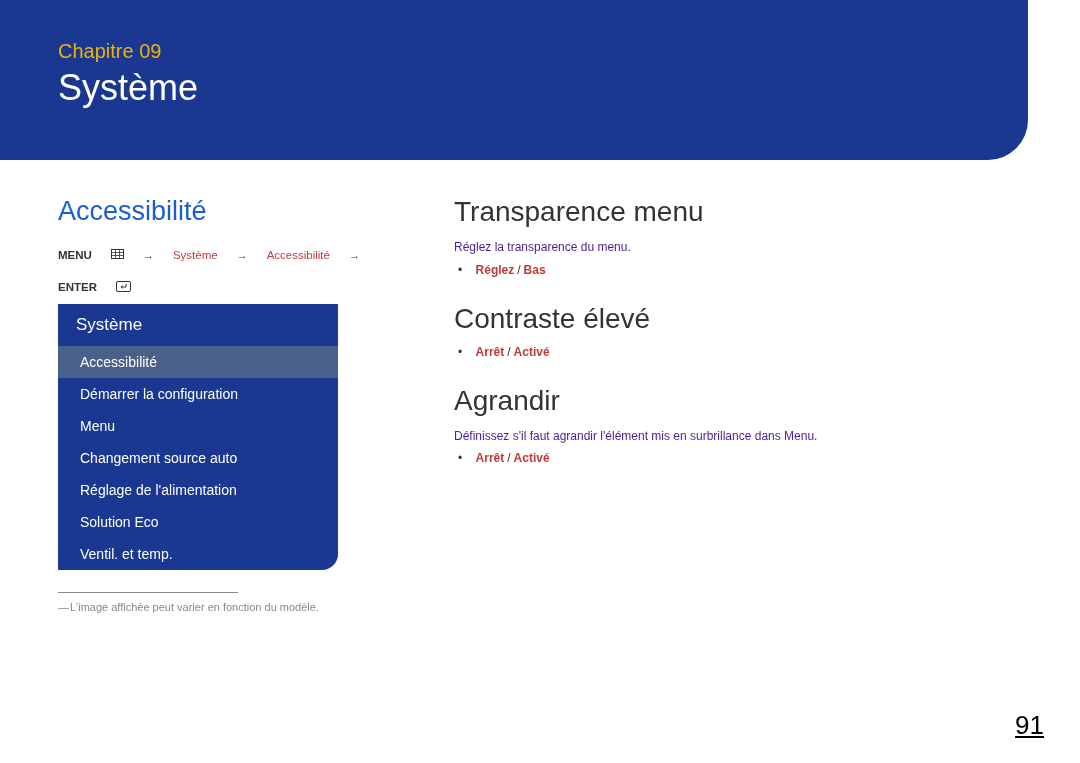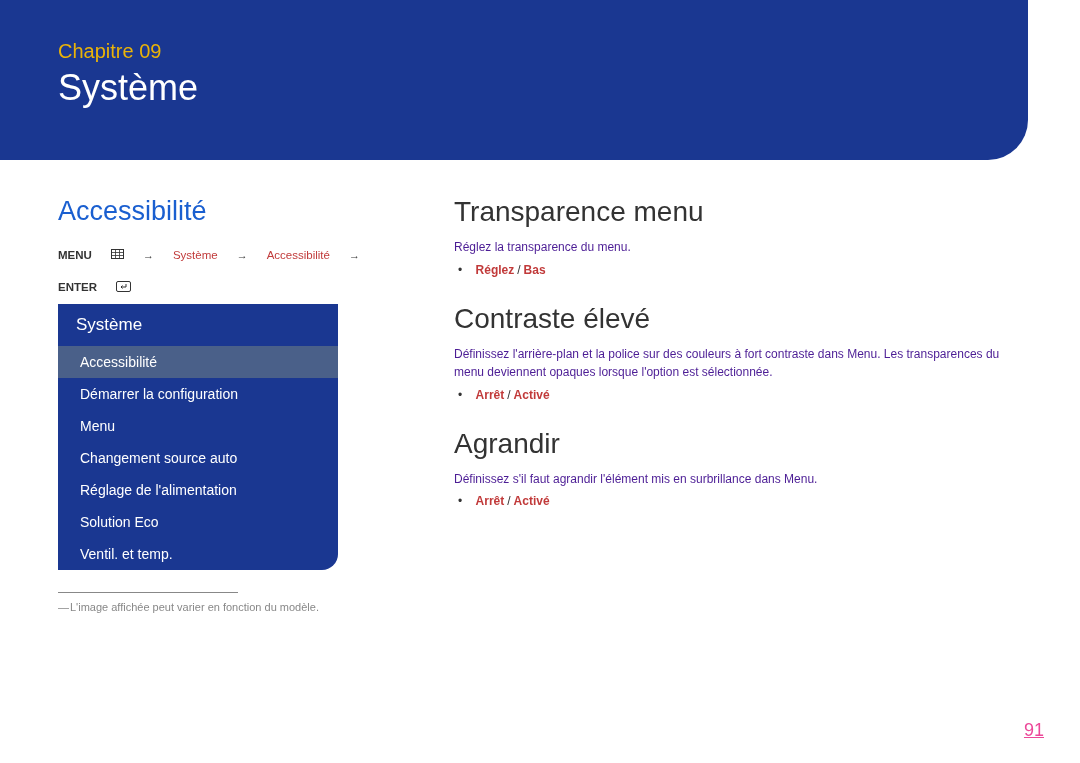--- a/index.html
+++ b/index.html
@@ -126,22 +126,22 @@
     content: "•";
     margin-right: 10px;
     color: #333;
   }
   .opt { color: #c13a3a; font-weight: 600; }
   .opt-sep { color: #333; padding: 0 3px; }
   .page-number {
     position: absolute;
     bottom: 22px;
     right: 36px;
-    font-size: 18px;
-    color: #ec4899;
+    font-size: 26px;
+    color: #000000;
     font-weight: 400;
     text-decoration: underline;
   }
 </style>
 </head>
 <body>
 
 <div class="banner">
   <div class="chapter">Chapitre 09</div>
   <div class="banner-title">Système</div>
@@ -199,21 +199,20 @@
     <div class="block">
       <div class="block-title">Transparence menu</div>
       <div class="block-desc">Réglez la transparence du menu.</div>
       <div class="bullet-row">
         <span class="opt">Réglez</span><span class="opt-sep">/</span><span class="opt">Bas</span>
       </div>
     </div>
 
     <div class="block">
       <div class="block-title">Contraste élevé</div>
-      <div class="block-desc">Définissez l'arrière-plan et la police sur des couleurs à fort contraste dans Menu. Les transparences du menu deviennent opaques lorsque l'option est sélectionnée.</div>
       <div class="bullet-row">
         <span class="opt">Arrêt</span><span class="opt-sep">/</span><span class="opt">Activé</span>
       </div>
     </div>
 
     <div class="block">
       <div class="block-title">Agrandir</div>
       <div class="block-desc">Définissez s'il faut agrandir l'élément mis en surbrillance dans Menu.</div>
       <div class="bullet-row">
         <span class="opt">Arrêt</span><span class="opt-sep">/</span><span class="opt">Activé</span>

